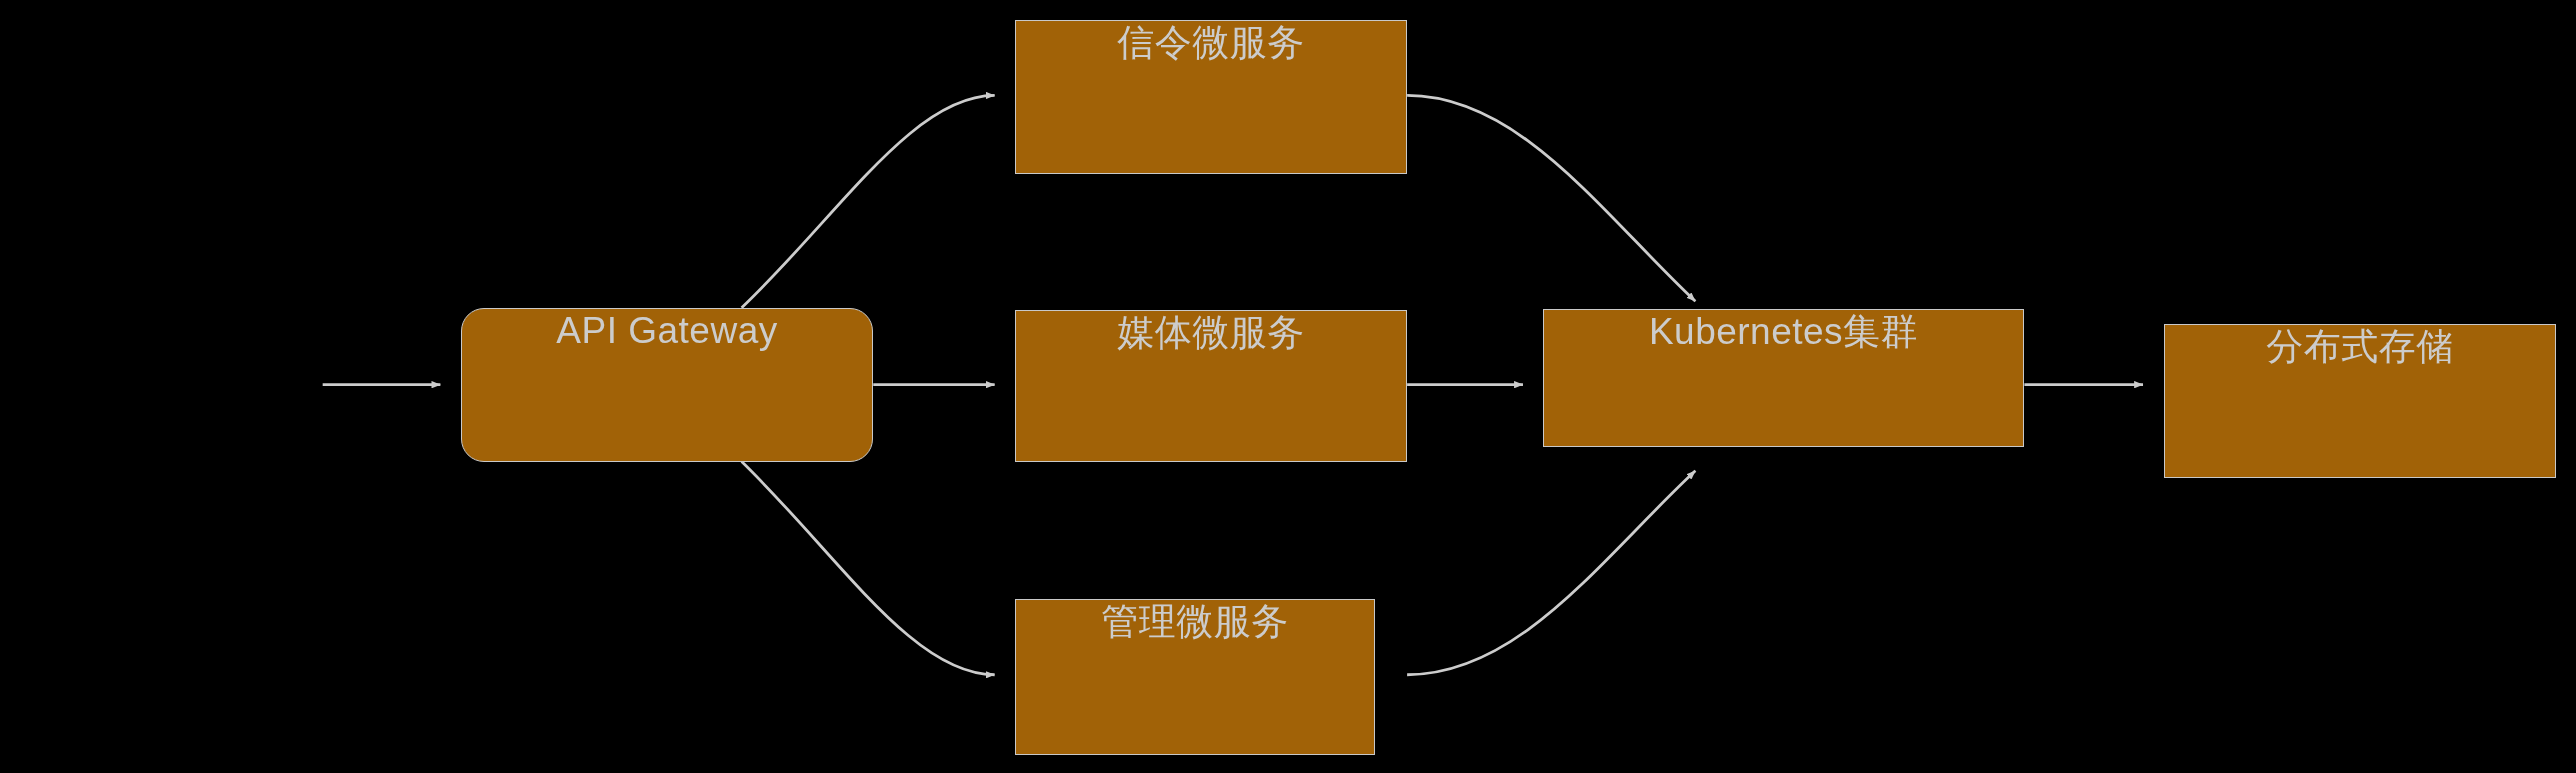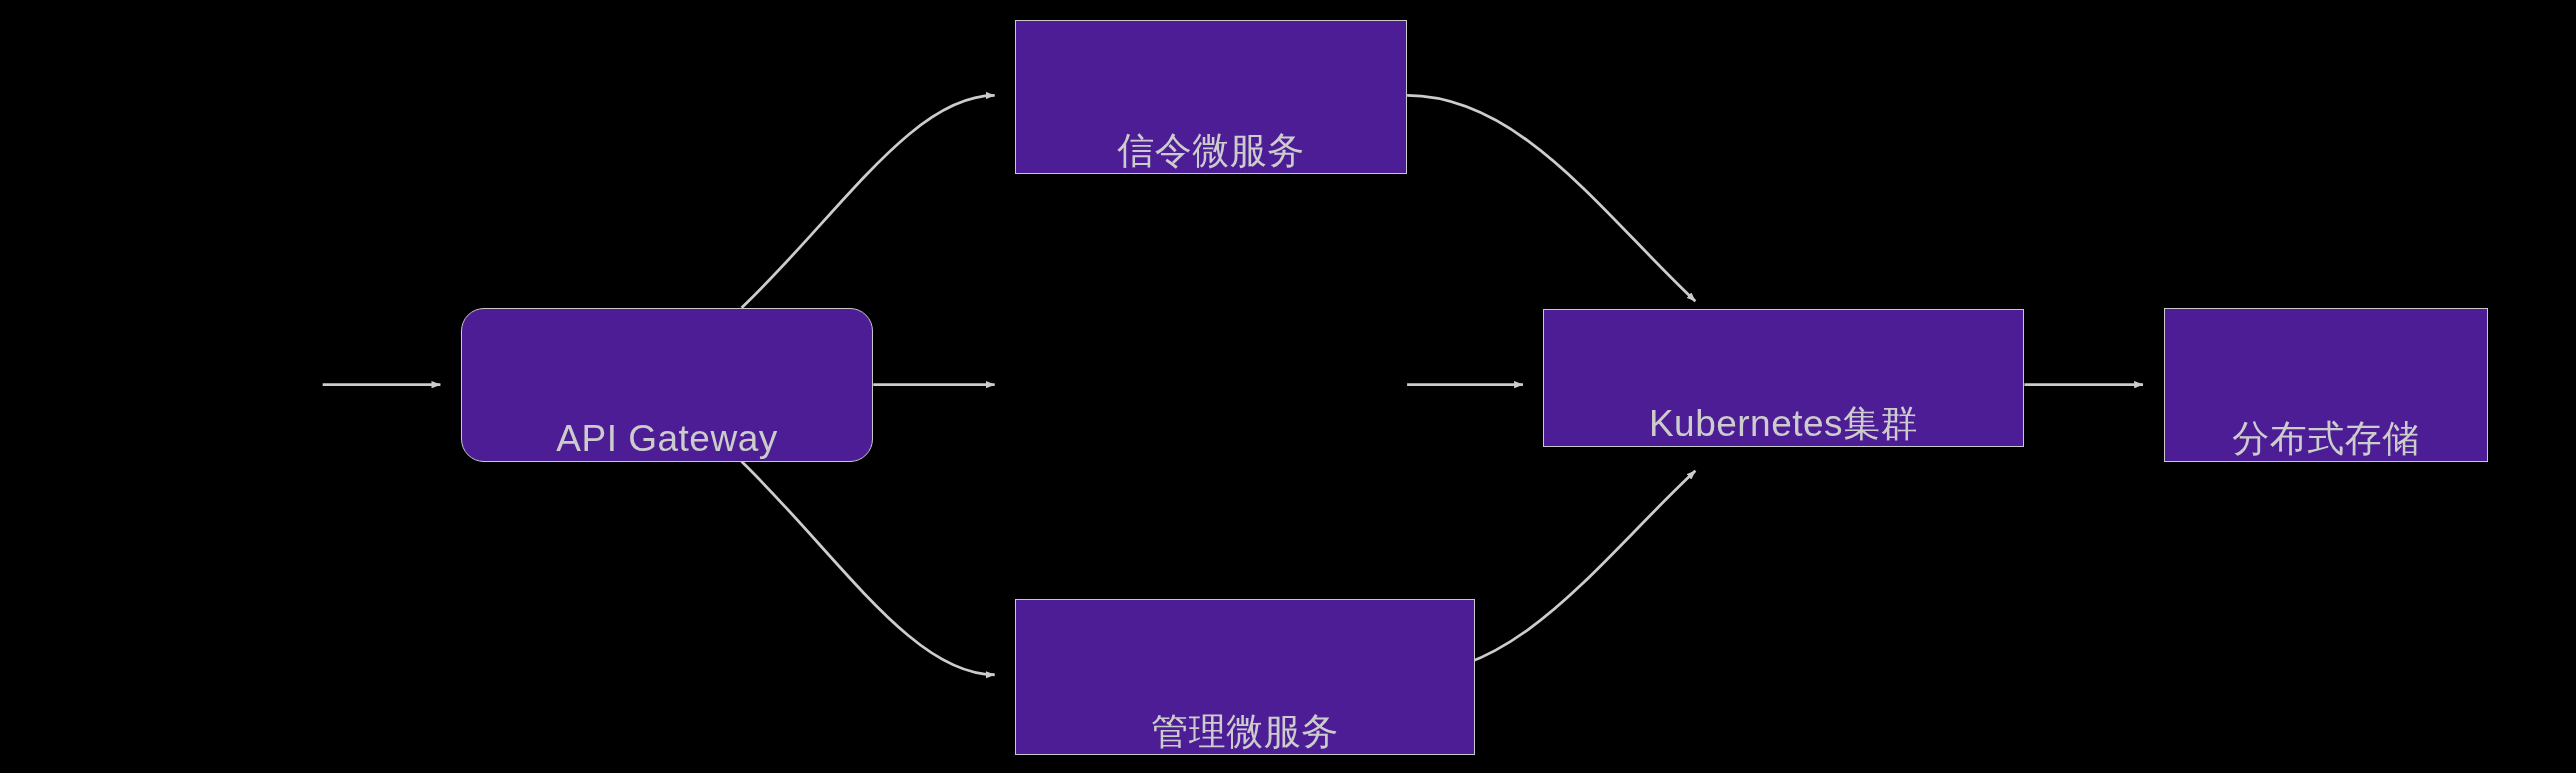--- a/index.html
+++ b/index.html
@@ -23,43 +23,43 @@
     position: absolute;
     left: 0;
     top: 0;
     width: 2576px;
     height: 773px;
     pointer-events: none;
   }
   .node {
     position: absolute;
     box-sizing: border-box;
-    background: #4c1d95;
+    background: #a16207;
     border: 1.9px solid #c9c9c9;
     display: flex;
-    align-items: flex-end;
+    align-items: flex-start;
     justify-content: center;
   }
   .node-label {
     color: #cccccc;
     font-size: 37px;
     line-height: 1.2;
     letter-spacing: 0.5px;
     white-space: nowrap;
     text-align: center;
     font-weight: 400;
   }
   
   #node-client      { left: 20.4px;   top: 310px; width: 302px; height: 152px; }
   #node-gateway     { left: 461px;  top: 308px; width: 412px; height: 154px; border-radius: 23px; }
   #node-signaling   { left: 1015px; top: 20.4px;  width: 392px; height: 154px; }
   #node-media       { left: 1015px; top: 310px; width: 392px; height: 152px; }
-  #node-management  { left: 1015px; top: 599px; width: 460px; height: 156px; }
+  #node-management  { left: 1015px; top: 599px; width: 360px; height: 156px; }
   #node-k8s         { left: 1543px; top: 309px; width: 481px; height: 138px; }
-  #node-storage     { left: 2164px; top: 308px; width: 324px; height: 154px; }
+  #node-storage     { left: 2164px; top: 324px; width: 392px; height: 154px; }
 </style>
 </head>
 <body>
 
 <div id="diagram-canvas">
 
   <svg id="edge-layer" viewBox="0 0 2779 834" width="2576" height="773" xmlns="http://www.w3.org/2000/svg">
     <defs>
       <marker id="arrowhead" markerWidth="10" markerHeight="8" refX="9.6" refY="4" orient="auto" markerUnits="userSpaceOnUse">
         <path d="M 0 0 L 10 4 L 0 8 z" fill="#cccccc"></path>
@@ -85,20 +85,23 @@
 
 
   <div class="node" id="node-gateway">
     <span class="node-label">API Gateway</span>
   </div>
 
   <div class="node" id="node-signaling">
     <span class="node-label">信令微服务</span>
   </div>
 
+  <div class="node" id="node-media">
+    <span class="node-label">媒体微服务</span>
+  </div>
 
   <div class="node" id="node-management">
     <span class="node-label">管理微服务</span>
   </div>
 
   <div class="node" id="node-k8s">
     <span class="node-label">Kubernetes集群</span>
   </div>
 
   <div class="node" id="node-storage">

